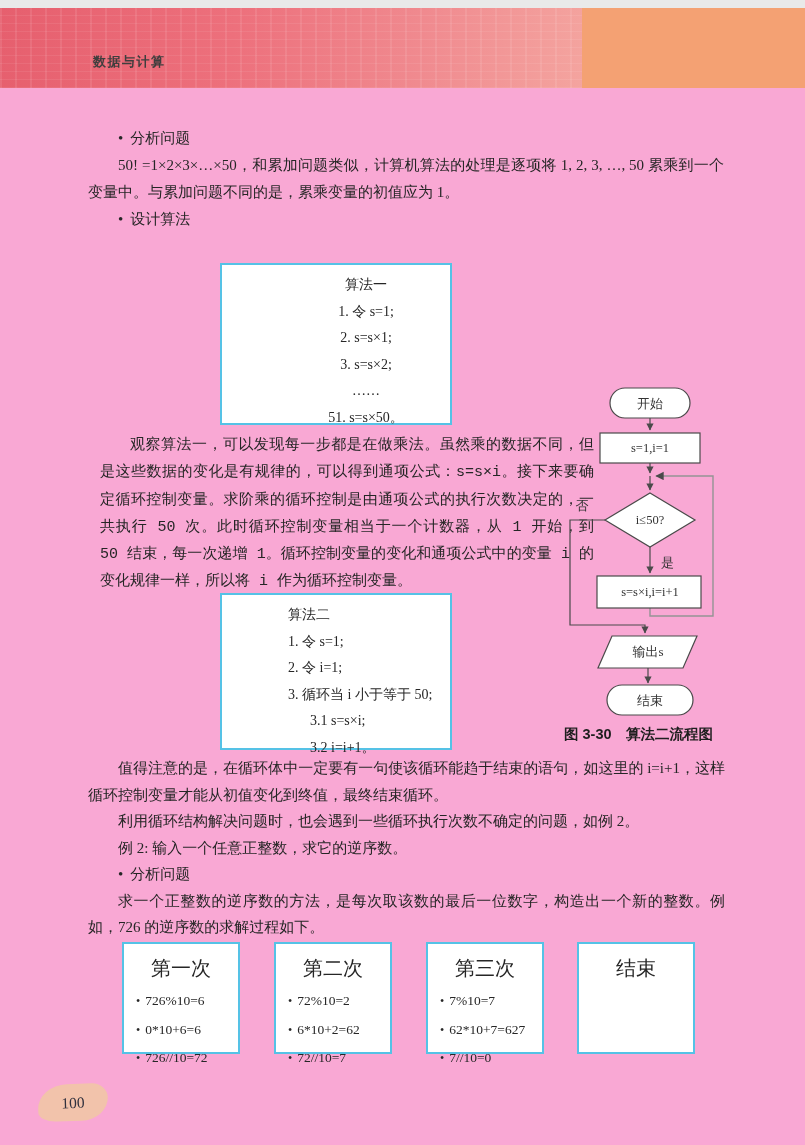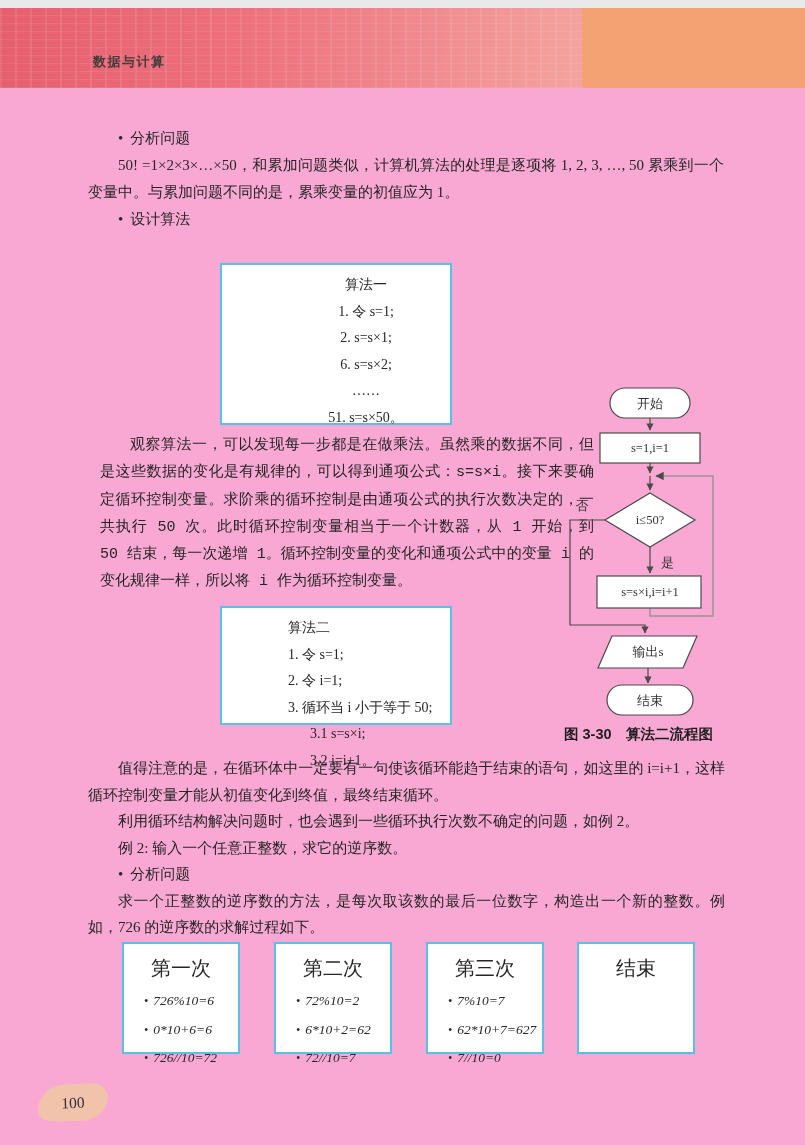--- a/index.html
+++ b/index.html
@@ -48,21 +48,21 @@
     margin-top:3px; padding-left:16px;
     font-family:"Liberation Sans","DejaVu Sans",sans-serif;
     font-weight:bold; font-size:14.5px; color:#1f1f1f;
   }
   
   .step-box {
     position:absolute; top:934px; width:118px; height:112px;
     background:#fff; border:2px solid #55c2e6; box-sizing:border-box;
   }
   .step-title { text-align:center; margin-top:11px; font-size:20px; }
-  .step-items { margin-top:5px; padding-left:20px; font-size:13.5px; line-height:27.5px;font-style:italic; }
+  .step-items { margin-top:5px; padding-left:12px; font-size:13.5px; line-height:27.5px; }
   .step-item .bullet { padding-right:5px; font-size:12px; }
   
   .page-blob {
     position:absolute; left:38px; top:1076px; width:70px; height:37px;
     background:#f2c3ab; transform:rotate(-2deg);
     border-radius:65% 35% 60% 40% / 100% 60% 95% 40%;
     display:flex; align-items:center; justify-content:center;
     font-size:15.5px; color:#30303d;
   }
 </style>
@@ -81,31 +81,31 @@
     <p><span class="bullet">•</span><span>分析问题</span></p>
     <p class="just">50! =1×2×3×…×50，和累加问题类似，计算机算法的处理是逐项将 1, 2, 3, …, 50 累乘到一个变量中。与累加问题不同的是，累乘变量的初值应为 1。</p>
     <p><span class="bullet">•</span><span>设计算法</span></p>
   </div>
 
   <div class="algo-box" style="left:220px; top:255px; height:162px;text-align:center;">
     <div class="algo-inner">
       <div class="algo-line">算法一</div>
       <div class="algo-line">1. 令 s=1;</div>
       <div class="algo-line">2. s=s×1;</div>
-      <div class="algo-line">6. s=s×2;</div>
+      <div class="algo-line">3. s=s×2;</div>
       <div class="algo-line">……</div>
       <div class="algo-line">51. s=s×50。</div>
     </div>
   </div>
 
   <div class="tblock" style="left:100px; top:424px; width:494px; line-height:27.3px;font-family:Liberation Mono, monospace;">
     <p class="just">观察算法一，可以发现每一步都是在做乘法。虽然乘的数据不同，但是这些数据的变化是有规律的，可以得到通项公式：s=s×i。接下来要确定循环控制变量。求阶乘的循环控制是由通项公式的执行次数决定的，一共执行 50 次。此时循环控制变量相当于一个计数器，从 1 开始，到 50 结束，每一次递增 1。循环控制变量的变化和通项公式中的变量 i 的变化规律一样，所以将 i 作为循环控制变量。</p>
   </div>
 
-  <div class="algo-box" style="left:220px; top:598px; height:119px;">
+  <div class="algo-box" style="left:220px; top:585px; height:157px;">
     <div class="algo-inner">
       <div class="algo-line">算法二</div>
       <div class="algo-line">1. 令 s=1;</div>
       <div class="algo-line">2. 令 i=1;</div>
       <div class="algo-line">3. 循环当 i 小于等于 50;</div>
       <div class="algo-line indent">3.1 s=s×i;</div>
       <div class="algo-line indent">3.2 i=i+1。</div>
     </div>
   </div>
 

